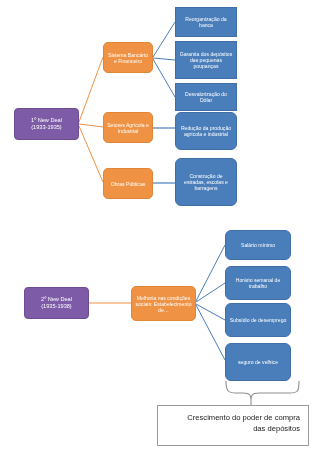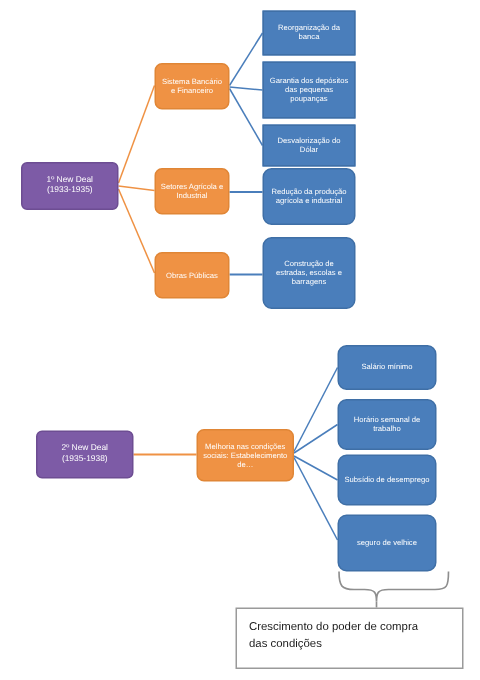--- a/index.html
+++ b/index.html
@@ -18,21 +18,21 @@
   .node.blue.round{border-radius:6px;}
   .node.orange{background:#ef9244;border:1px solid #e08636;}
   .node.orange.round{border-radius:5px;}
   .node.purple{background:#7d5ba6;border:1px solid #6d4d92;border-radius:4px;}
 
   .node .txt{display:block;width:100%;}
   .node .txt2{display:block;width:100%;}
 
   .outcome{position:absolute;box-sizing:border-box;background:#ffffff;
            border:1px solid #9a9a9a;color:#1a1a1a;
-           padding:6px 8px 4px 8px;line-height:1.45;text-align:left;}
+           padding:6px 8px 4px 8px;line-height:1.45;text-align:right;}
 </style>
 </head>
 <body>
 
 <div id="diagram">
 
   <svg class="links" viewBox="0 0 320 453" preserveAspectRatio="none">
 
     <g stroke="#ef9244" stroke-width="1" fill="none">
       <path d="M79,122 L103,57"></path>
@@ -133,16 +133,16 @@
   <div class="node blue round" style="left:225px;top:303px;width:66px;height:34px;font-size:5.1px;">
     <span>Subsídio de desemprego</span>
   </div>
 
   <div class="node blue round" style="left:225px;top:343px;width:66px;height:38px;font-size:5.1px;">
     <span>seguro de velhice</span>
   </div>
 
   <div class="outcome" style="left:157px;top:405px;width:152px;height:41px;font-size:7.6px;">
     <div>Crescimento do poder de compra</div>
-    <div>das condições</div>
+    <div>das depósitos</div>
   </div>
 
 </div>
 
 </body></html>

